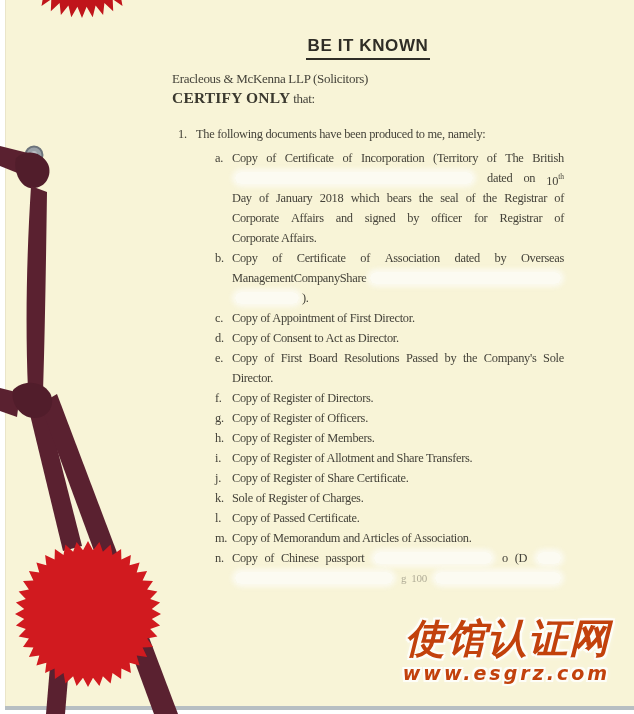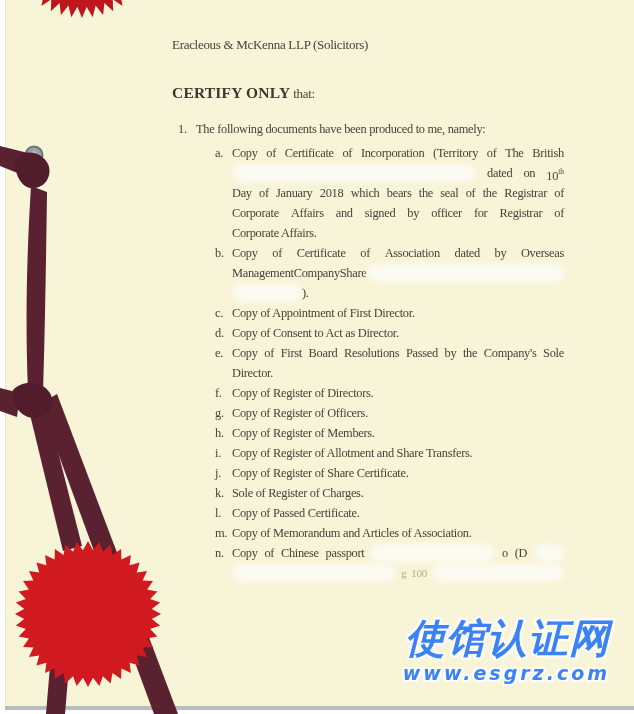--- a/index.html
+++ b/index.html
@@ -8,43 +8,43 @@
   .paper{position:absolute;left:5px;top:0;width:629px;height:706px;background:#f8f4d7;
          border-left:1px solid #eae5c9;}
   .edge-bottom{position:absolute;left:5px;top:706px;width:629px;height:4px;background:#b7bec2;}
   .decor{position:absolute;left:0;top:0;z-index:1;pointer-events:none;}
   .content{position:absolute;left:172px;top:36px;width:392px;z-index:2;
            color:#45433a;font-size:12.4px;letter-spacing:-0.3px;}
   .doc-title-wrap{text-align:center;}
   .doc-title{display:inline-block;font-family:"Liberation Sans","DejaVu Sans",sans-serif;
              font-weight:bold;font-size:17px;letter-spacing:0.6px;color:#2f2d26;
              border-bottom:2.5px solid #2f2d26;padding:0 2px 2px 2px;line-height:20px;}
-  .firm{font-size:13px;line-height:18px;}
-  .certify{margin-top:29px;line-height:20px;}
+  .firm{margin-top:10px;font-size:13px;line-height:18px;}
+  .certify{line-height:20px;}
   .certify-strong{font-weight:bold;font-size:15.5px;letter-spacing:0.2px;color:#3b392f;}
   .certify-tail{font-size:13px;white-space:pre;}
   .list{margin-top:15px;}
   .row{display:flex;}
   .num{width:18px;margin-left:6px;flex:none;}
   .item1{height:20px;line-height:20px;margin-bottom:2px;}
   #items{margin-left:43px;margin-top:4px;}
   .item-row{display:flex;}
   .letter{width:17px;flex:none;line-height:20px;}
   .lines{flex:1;min-width:0;}
   .line{display:flex;align-items:flex-start;height:20px;line-height:20px;white-space:nowrap;}
   .line.just{justify-content:space-between;}
   .w{white-space:pre;}
   .w sup{font-size:7.5px;letter-spacing:0;position:relative;top:-1px;vertical-align:super;}
   .faint{color:#989482;opacity:0.75;font-size:11px;}
   .redact{display:inline-block;height:12px;align-self:center;flex-shrink:1;
           background:rgba(252,251,243,0.96);border-radius:7px;margin:0 3px;
           box-shadow:0 0 5px 3px rgba(252,251,243,0.9);}
   .watermark{position:absolute;right:24px;top:616px;z-index:5;text-align:right;
              font-family:"DejaVu Sans","Liberation Sans",sans-serif;font-style:italic;
-             color:#3b82f6;}
+             color:#c2410c;}
   .wm-cn{font-weight:bold;font-size:40px;line-height:44px;letter-spacing:1px;
          text-shadow:-2px -2px 0 #fdfdf8,2px -2px 0 #fdfdf8,-2px 2px 0 #fdfdf8,2px 2px 0 #fdfdf8,
                      0 -2px 0 #fdfdf8,0 2px 0 #fdfdf8,-2px 0 0 #fdfdf8,2px 0 0 #fdfdf8,
                      0 0 6px #fdfdf8;}
   .wm-url{font-weight:600;font-size:19px;line-height:26px;letter-spacing:3px;margin-top:0px;
          text-shadow:-2px -2px 0 #fdfdf8,2px -2px 0 #fdfdf8,-2px 2px 0 #fdfdf8,2px 2px 0 #fdfdf8,
                      0 -2px 0 #fdfdf8,0 2px 0 #fdfdf8,-2px 0 0 #fdfdf8,2px 0 0 #fdfdf8,
                      0 0 6px #fdfdf8;}
 </style>
 </head>
@@ -71,20 +71,23 @@
       <polygon points="26,398 43,393 82,546 63,551"></polygon>
       <polygon points="50,666 69,666 65,714 46,714"></polygon>
       <polygon points="40,404 57,394 178,714 154,714"></polygon>
       <path d="M13,390 C24,379 42,381 50,393 C56,404 49,418 34,418 C20,418 10,402 13,390 Z" fill="#511d2b"></path>
     </g>
 
     <polygon id="seal-main" fill="#d11a1f" points="88.0,541.0 93.0,550.2 99.4,541.9 102.9,551.8 110.6,544.6 112.5,554.9 121.1,549.0 121.4,559.4 130.9,554.9 129.6,565.3 139.6,562.4 136.7,572.4 147.1,571.1 142.6,580.6 153.0,580.9 147.1,589.5 157.4,591.4 150.2,599.1 160.1,602.6 151.8,609.0 161.0,614.0 151.8,619.0 160.1,625.4 150.2,628.9 157.4,636.6 147.1,638.5 153.0,647.1 142.6,647.4 147.1,656.9 136.7,655.6 139.6,665.6 129.6,662.7 130.9,673.1 121.4,668.6 121.1,679.0 112.5,673.1 110.6,683.4 102.9,676.2 99.4,686.1 93.0,677.8 88.0,687.0 83.0,677.8 76.6,686.1 73.1,676.2 65.4,683.4 63.5,673.1 54.9,679.0 54.6,668.6 45.1,673.1 46.4,662.7 36.4,665.6 39.3,655.6 28.9,656.9 33.4,647.4 23.0,647.1 28.9,638.5 18.6,636.6 25.8,628.9 15.9,625.4 24.2,619.0 15.0,614.0 24.2,609.0 15.9,602.6 25.8,599.1 18.6,591.4 28.9,589.5 23.0,580.9 33.4,580.6 28.9,571.1 39.3,572.4 36.4,562.4 46.4,565.3 45.1,554.9 54.6,559.4 54.9,549.0 63.5,554.9 65.4,544.6 73.1,551.8 76.6,541.9 83.0,550.2"></polygon>
   </svg>
 
   <div class="content">
+    <div class="doc-title-wrap">
+      <span class="doc-title">BE IT KNOWN</span>
+    </div>
     <div class="firm">Eracleous &amp; McKenna LLP (Solicitors)</div>
     <div class="certify">
       <span class="certify-strong">CERTIFY ONLY</span><span class="certify-tail"> that:</span>
     </div>
     <div class="list">
       <div class="row item1">
         <span class="num">1.</span>
         <span class="w">The following documents have been produced to me, namely:</span>
       </div>
       <div id="items">

